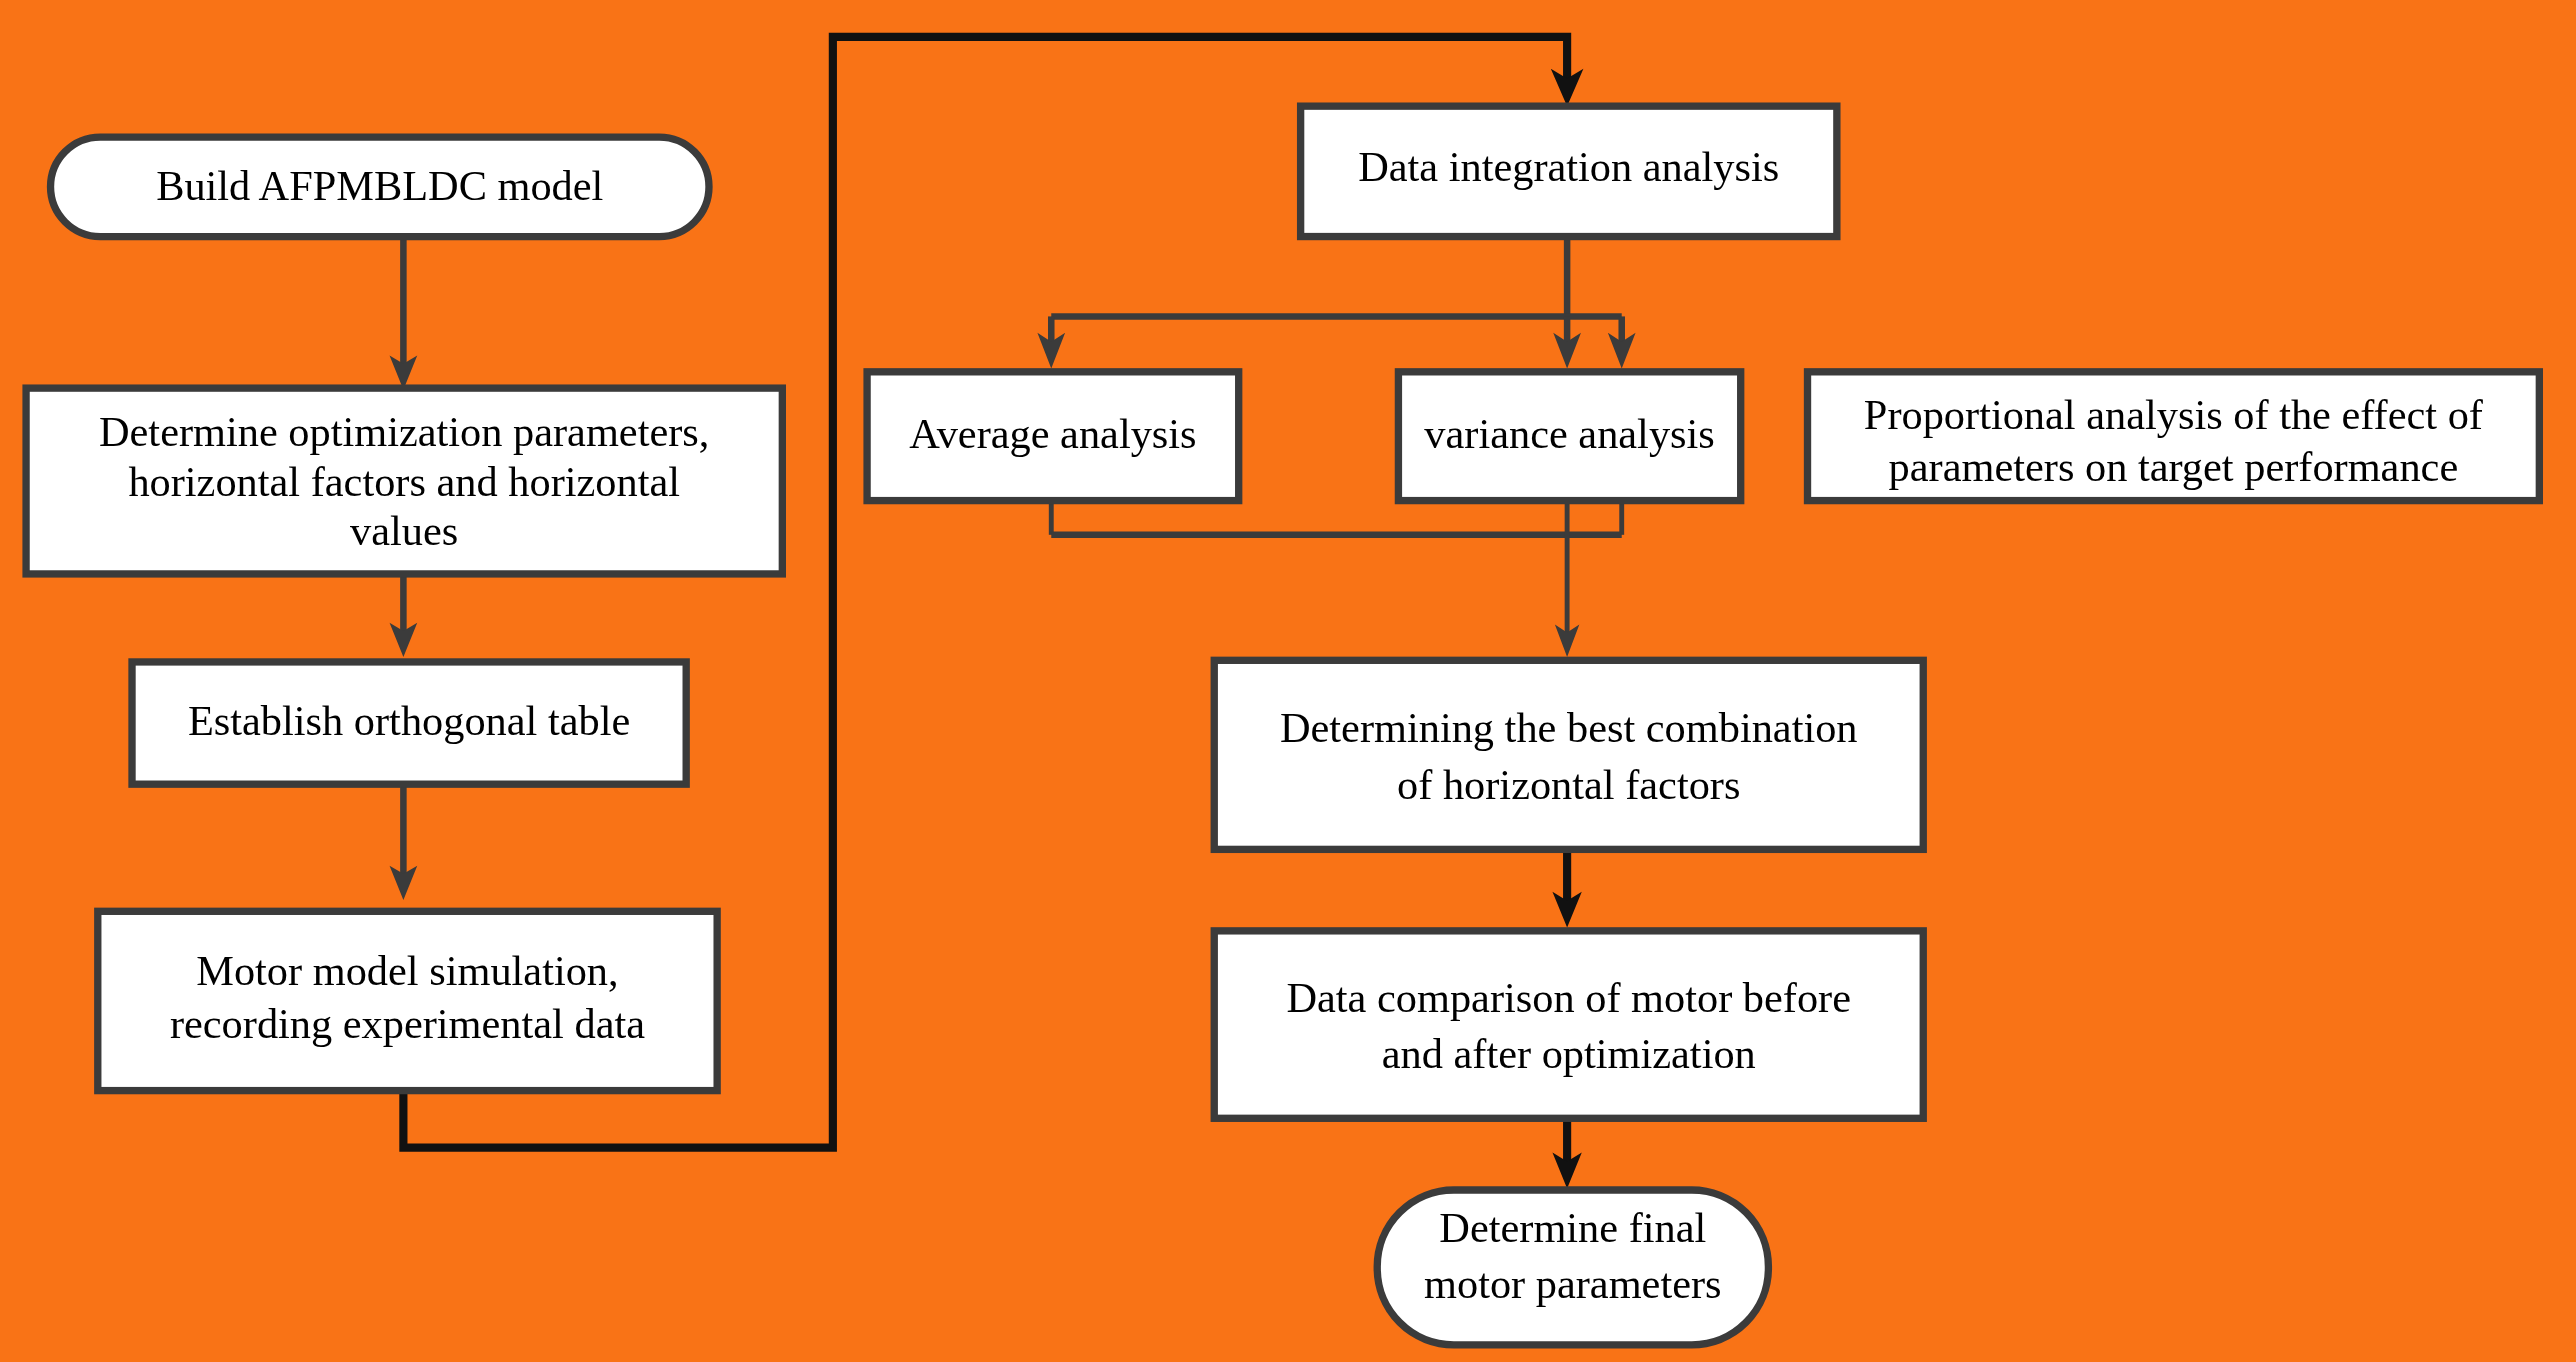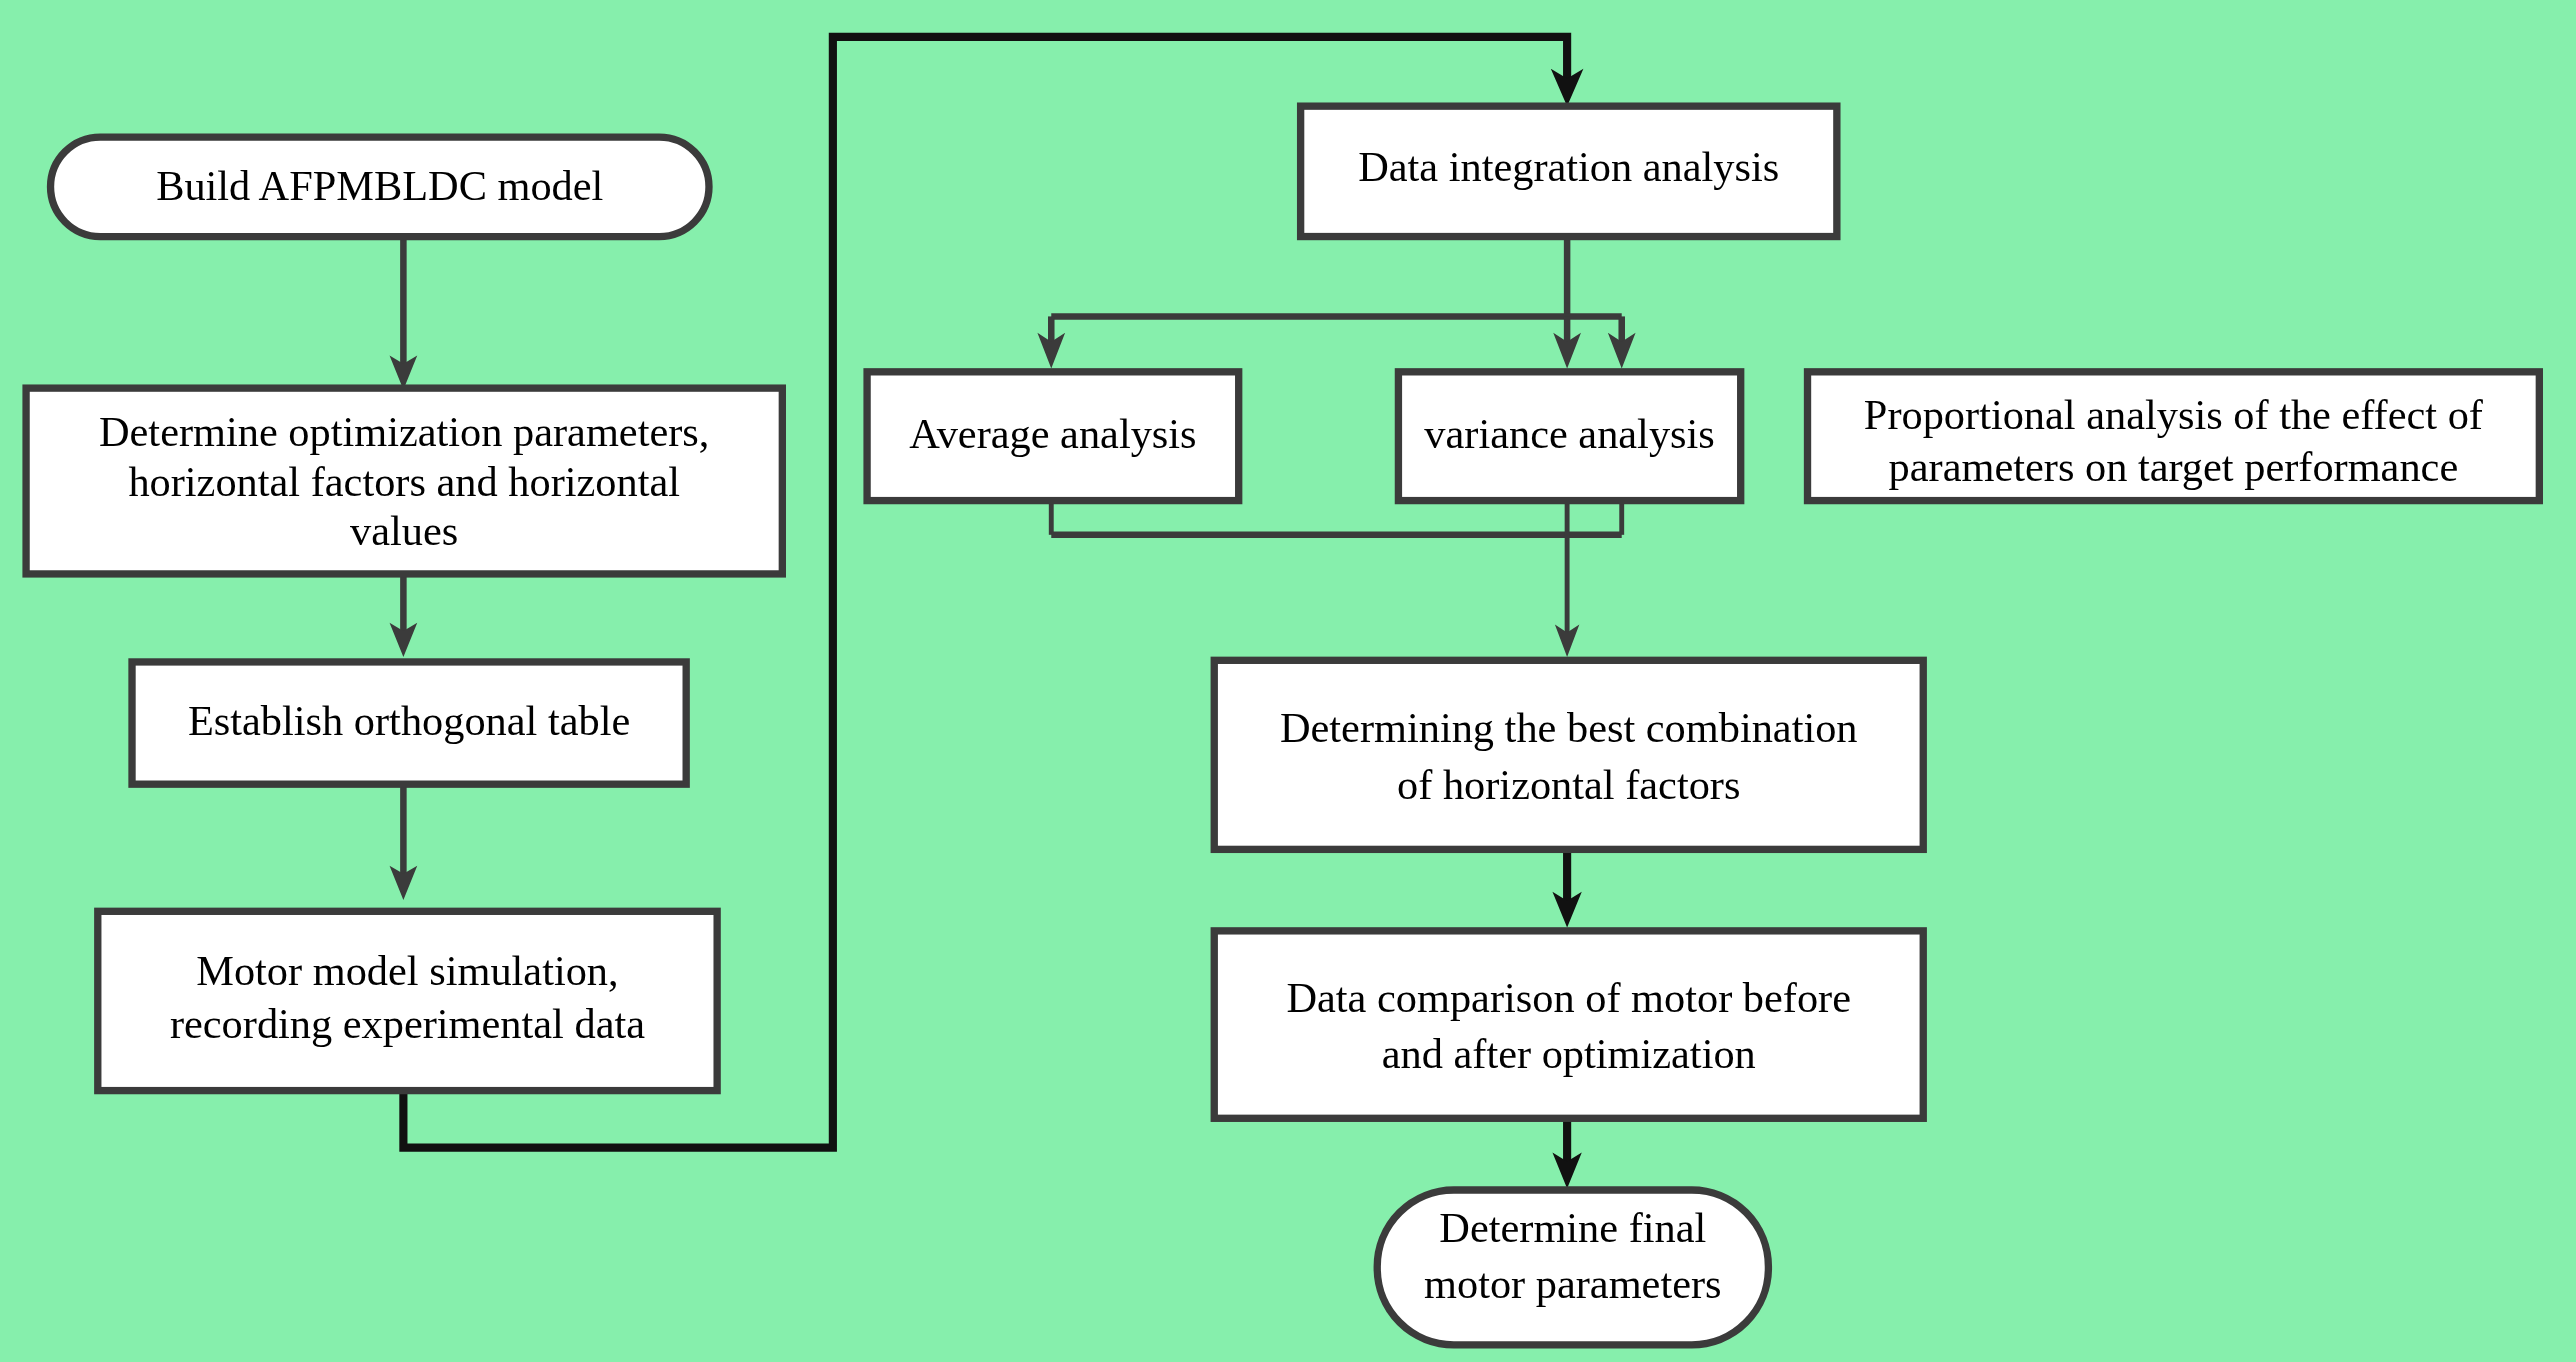--- a/index.html
+++ b/index.html
@@ -4,21 +4,21 @@
 <style>
   html, body {
     margin: 0;
     padding: 0;
     background: #ffffff;
   }
   #canvas-wrap {
     position: relative;
     width: 2576px;
     height: 1363px;
-    background: #86efac;
+    background: #f97316;
     overflow: hidden;
   }
   svg#flow {
     display: block;
     width: 2576px;
     height: 1363px;
   }
   .node-text {
     font-family: "Liberation Serif", "DejaVu Serif", serif;
     font-size: 52px;

